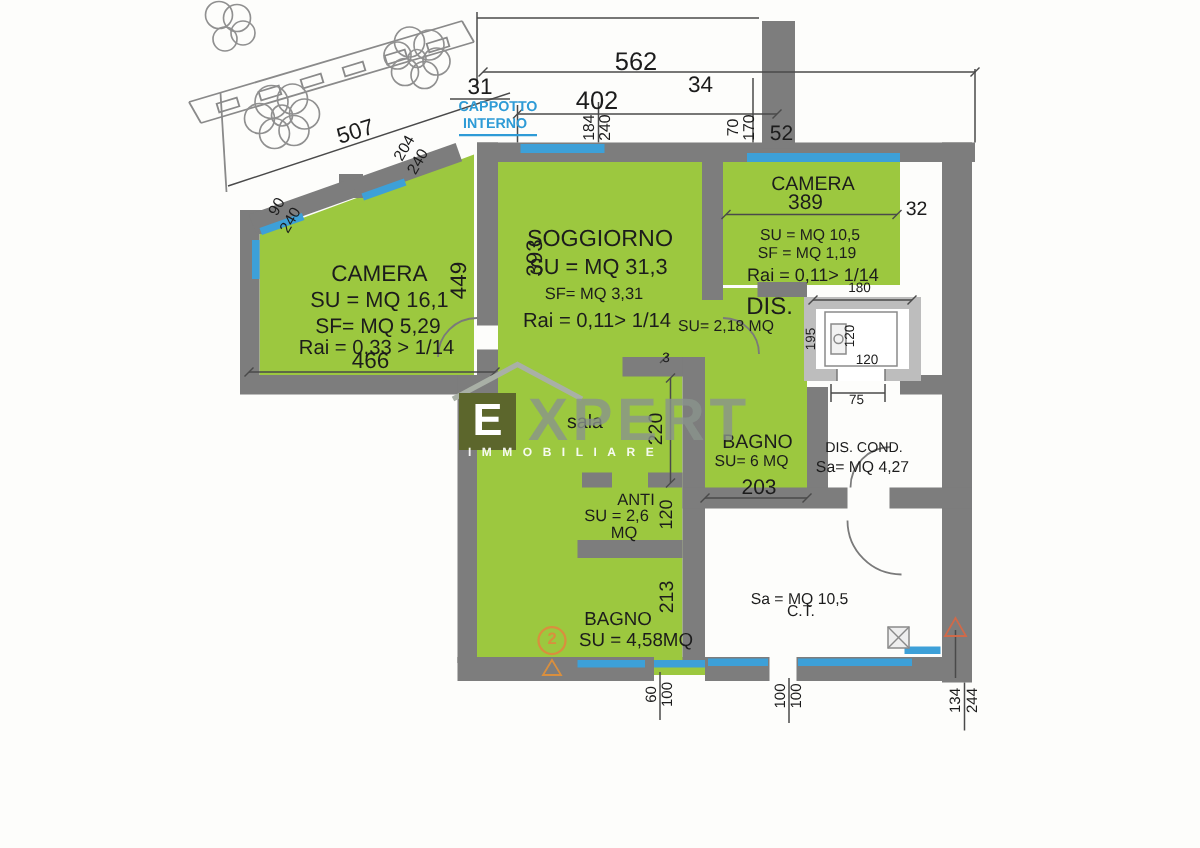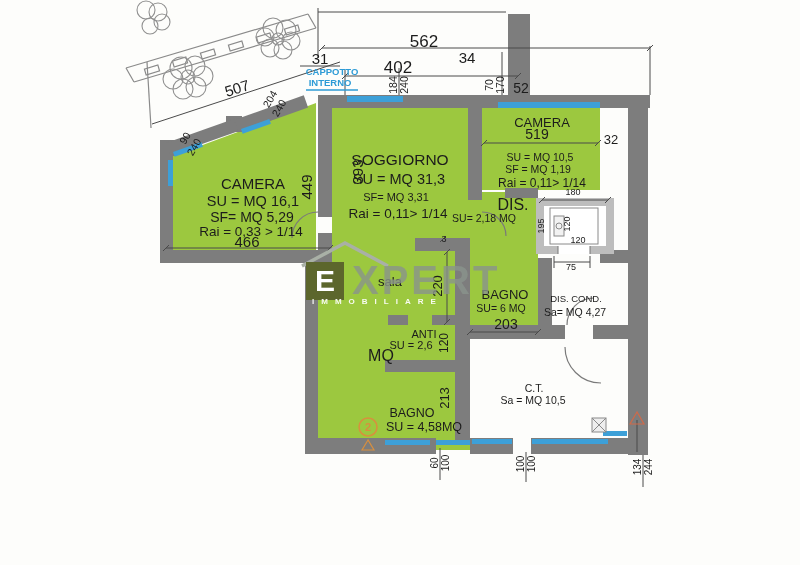--- a/index.html
+++ b/index.html
@@ -219,21 +219,21 @@
 <span class="lb" style="left:247px;top:241px;font-size:15px">466</span>
 <span class="lb r90" style="left:306px;top:187px;font-size:15px">449</span>
 
 <span class="lb" style="left:400px;top:160px;font-size:15.5px">SOGGIORNO</span>
 <span class="lb" style="left:399px;top:179px;font-size:14.5px">SU = MQ 31,3</span>
 <span class="lb" style="left:396px;top:197px;font-size:11px">SF= MQ  3,31</span>
 <span class="lb" style="left:398px;top:214px;font-size:13.5px">Rai = 0,11&gt; 1/14</span>
 <span class="lb r90" style="left:357px;top:172px;font-size:15px">393</span>
 
 <span class="lb" style="left:542px;top:122px;font-size:13px">CAMERA</span>
-<span class="lb" style="left:537px;top:134px;font-size:14px">519</span>
+<span class="lb" style="left:537px;top:134px;font-size:14px">389</span>
 <span class="lb" style="left:611px;top:139px;font-size:13px">32</span>
 <span class="lb" style="left:540px;top:157px;font-size:10.5px">SU = MQ 10,5</span>
 <span class="lb" style="left:538px;top:169px;font-size:10.5px">SF = MQ 1,19</span>
 <span class="lb" style="left:542px;top:183px;font-size:12px">Rai = 0,11&gt; 1/14</span>
 
 <span class="lb" style="left:513px;top:205px;font-size:16px">DIS.</span>
 <span class="lb" style="left:484px;top:218px;font-size:10.5px">SU= 2,18 MQ</span>
 
 <span class="lb" style="left:573px;top:192px;font-size:9px">180</span>
 <span class="lb r90" style="left:541px;top:226px;font-size:9px">195</span>
@@ -247,28 +247,28 @@
 
 <span class="lb" style="left:505px;top:294px;font-size:13px">BAGNO</span>
 <span class="lb" style="left:501px;top:308px;font-size:10.5px">SU= 6 MQ</span>
 <span class="lb" style="left:506px;top:324px;font-size:14px">203</span>
 
 <span class="lb" style="left:576px;top:299px;font-size:9.5px">DIS. COND.</span>
 <span class="lb" style="left:575px;top:312px;font-size:10.5px">Sa= MQ 4,27</span>
 
 <span class="lb" style="left:424px;top:334px;font-size:11px">ANTI</span>
 <span class="lb" style="left:411px;top:345px;font-size:11px">SU = 2,6</span>
-<span class="lb" style="left:381px;top:356px;font-size:16px">MQ</span>
+<span class="lb" style="left:416px;top:356px;font-size:11px">MQ</span>
 <span class="lb r90" style="left:444px;top:343px;font-size:12px">120</span>
 
 <span class="lb" style="left:412px;top:413px;font-size:12.5px">BAGNO</span>
 <span class="lb" style="left:424px;top:427px;font-size:12.5px">SU = 4,58MQ</span>
 <span class="lb r90" style="left:444px;top:398px;font-size:13px">213</span>
 
-<span class="lb" style="left:534px;top:388px;font-size:10.5px">C.T.</span>
+<span class="lb" style="left:534px;top:408px;font-size:10.5px">C.T.</span>
 <span class="lb" style="left:533px;top:400px;font-size:10.5px">Sa = MQ 10,5</span>
 
 <span class="lb r90" style="left:435px;top:463px;font-size:10px">60</span>
 <span class="lb r90" style="left:446px;top:463px;font-size:10px">100</span>
 <span class="lb r90" style="left:521px;top:464px;font-size:10px">100</span>
 <span class="lb r90" style="left:532px;top:464px;font-size:10px">100</span>
 <span class="lb r90" style="left:638px;top:467px;font-size:10px">134</span>
 <span class="lb r90" style="left:649px;top:467px;font-size:10px">244</span>
 
 <span class="lb orange" style="left:368px;top:427px;font-size:11px">2</span>

